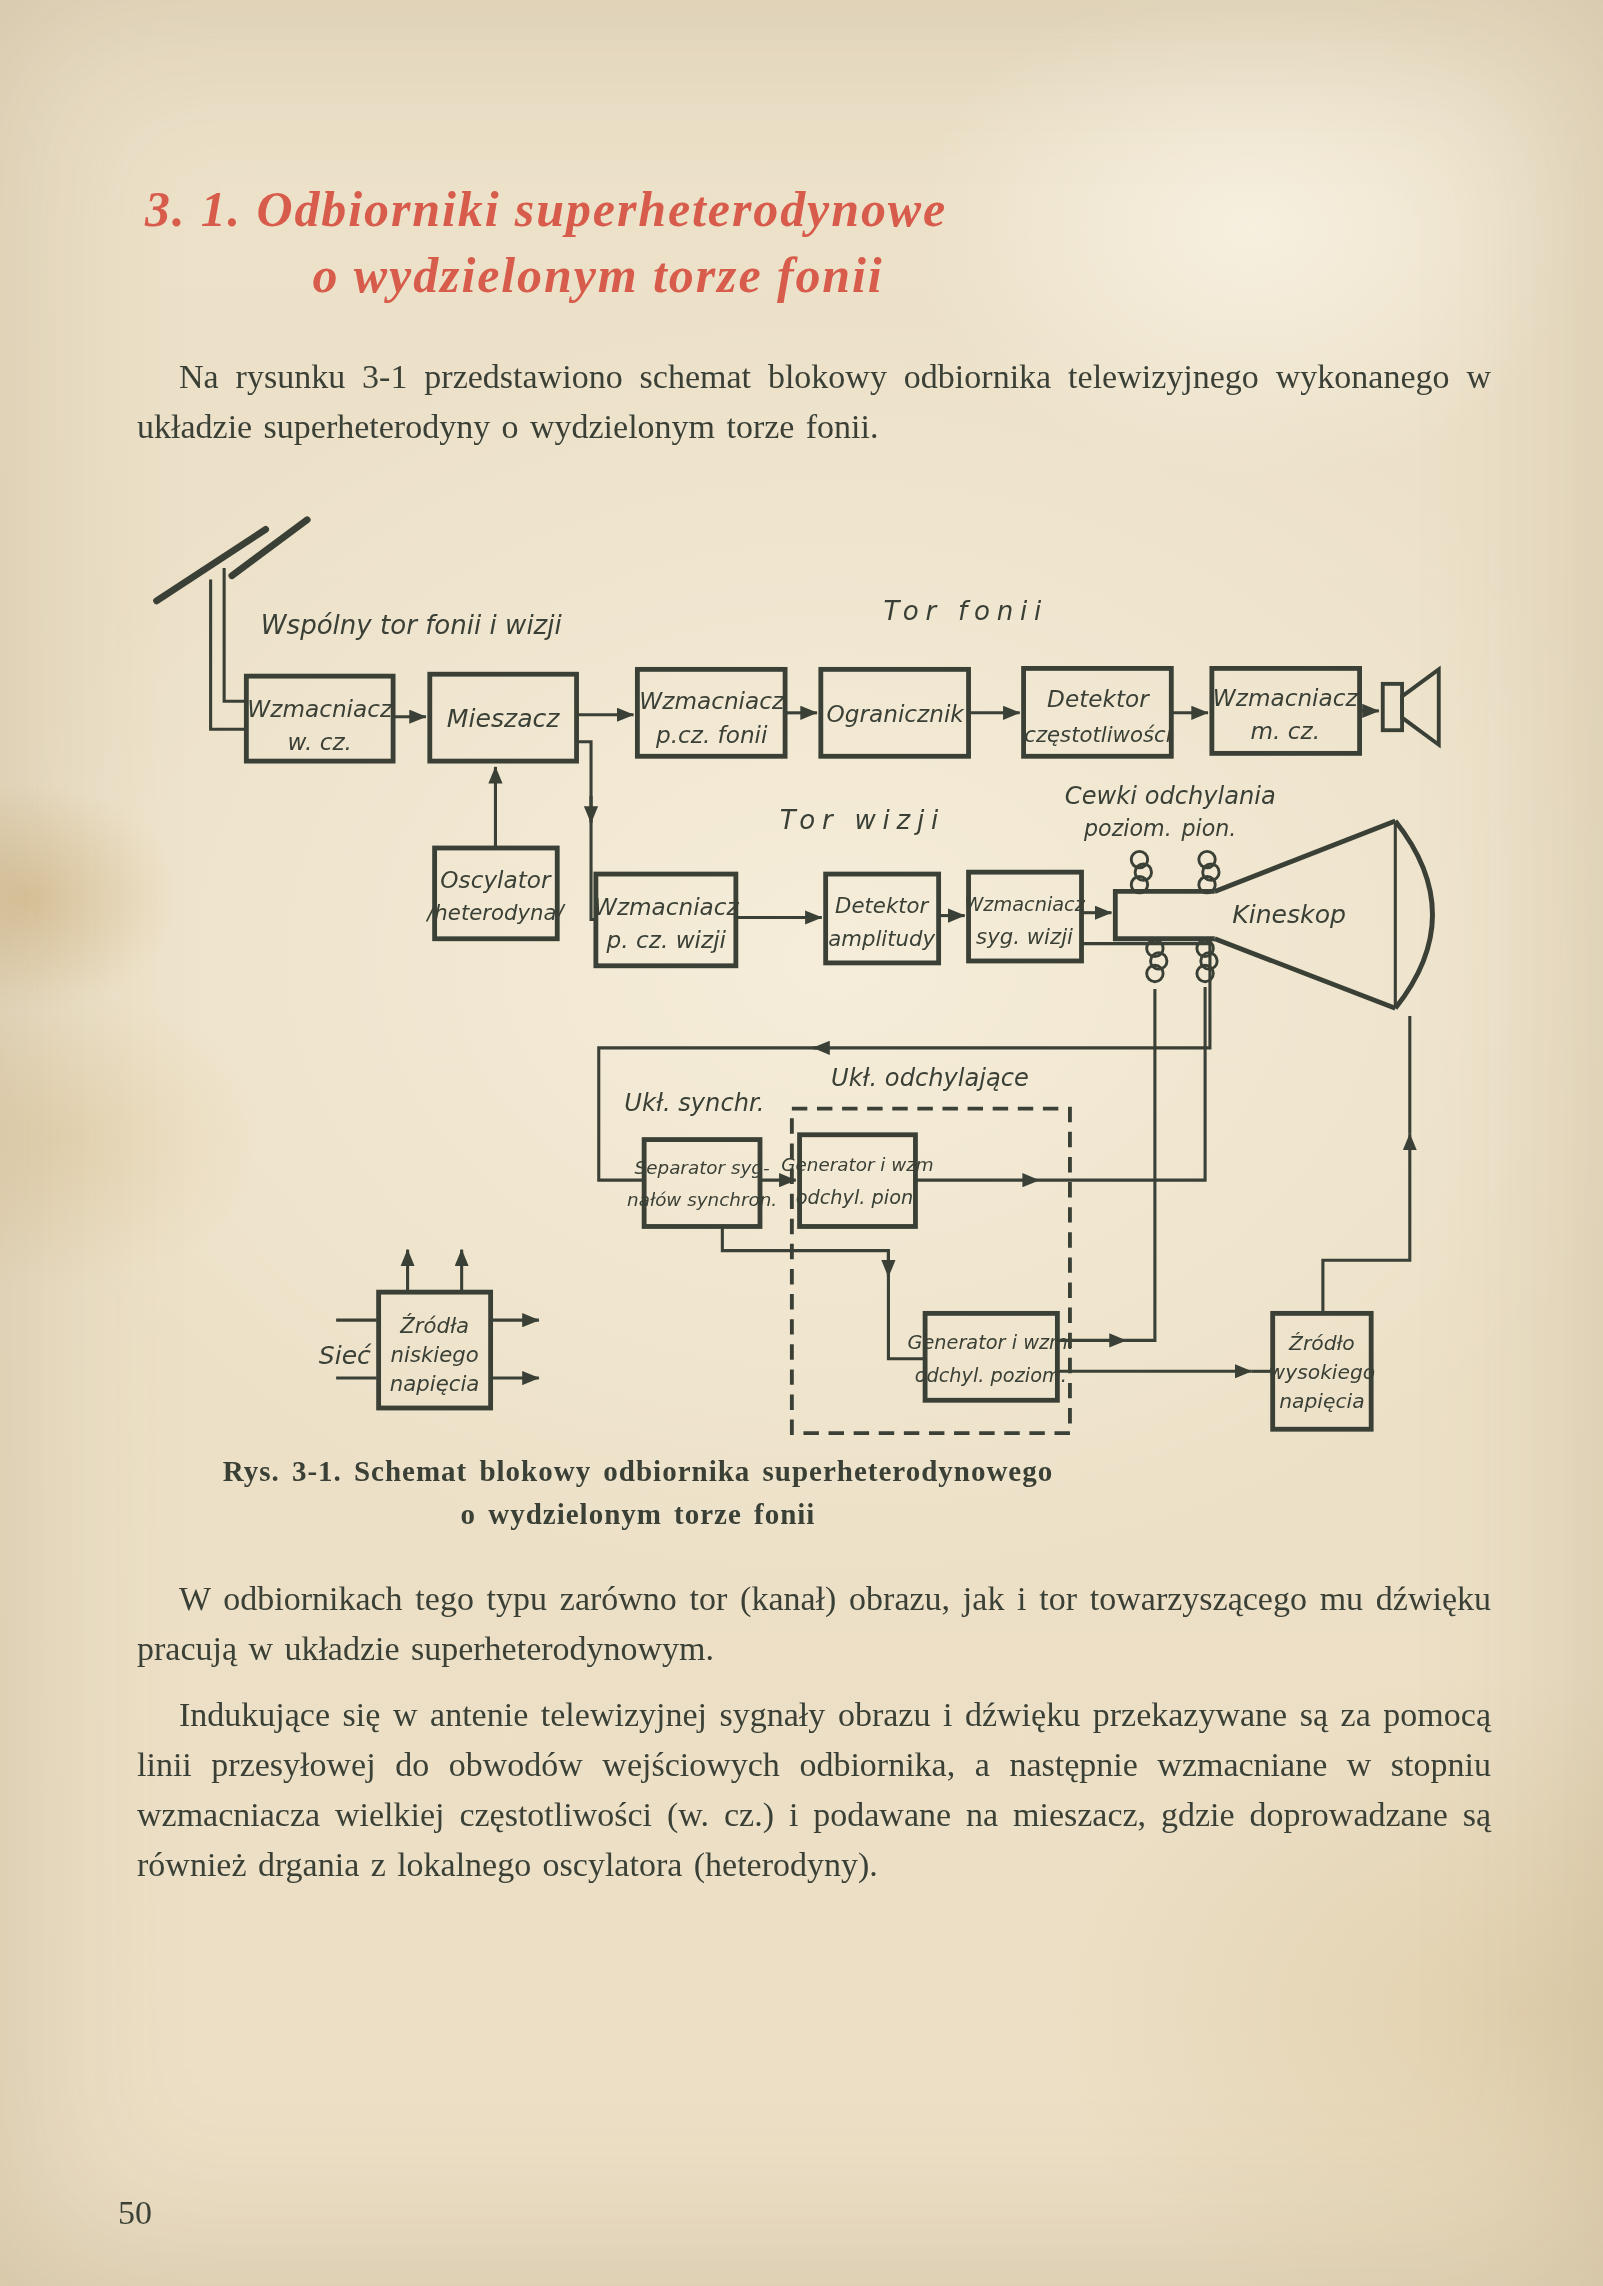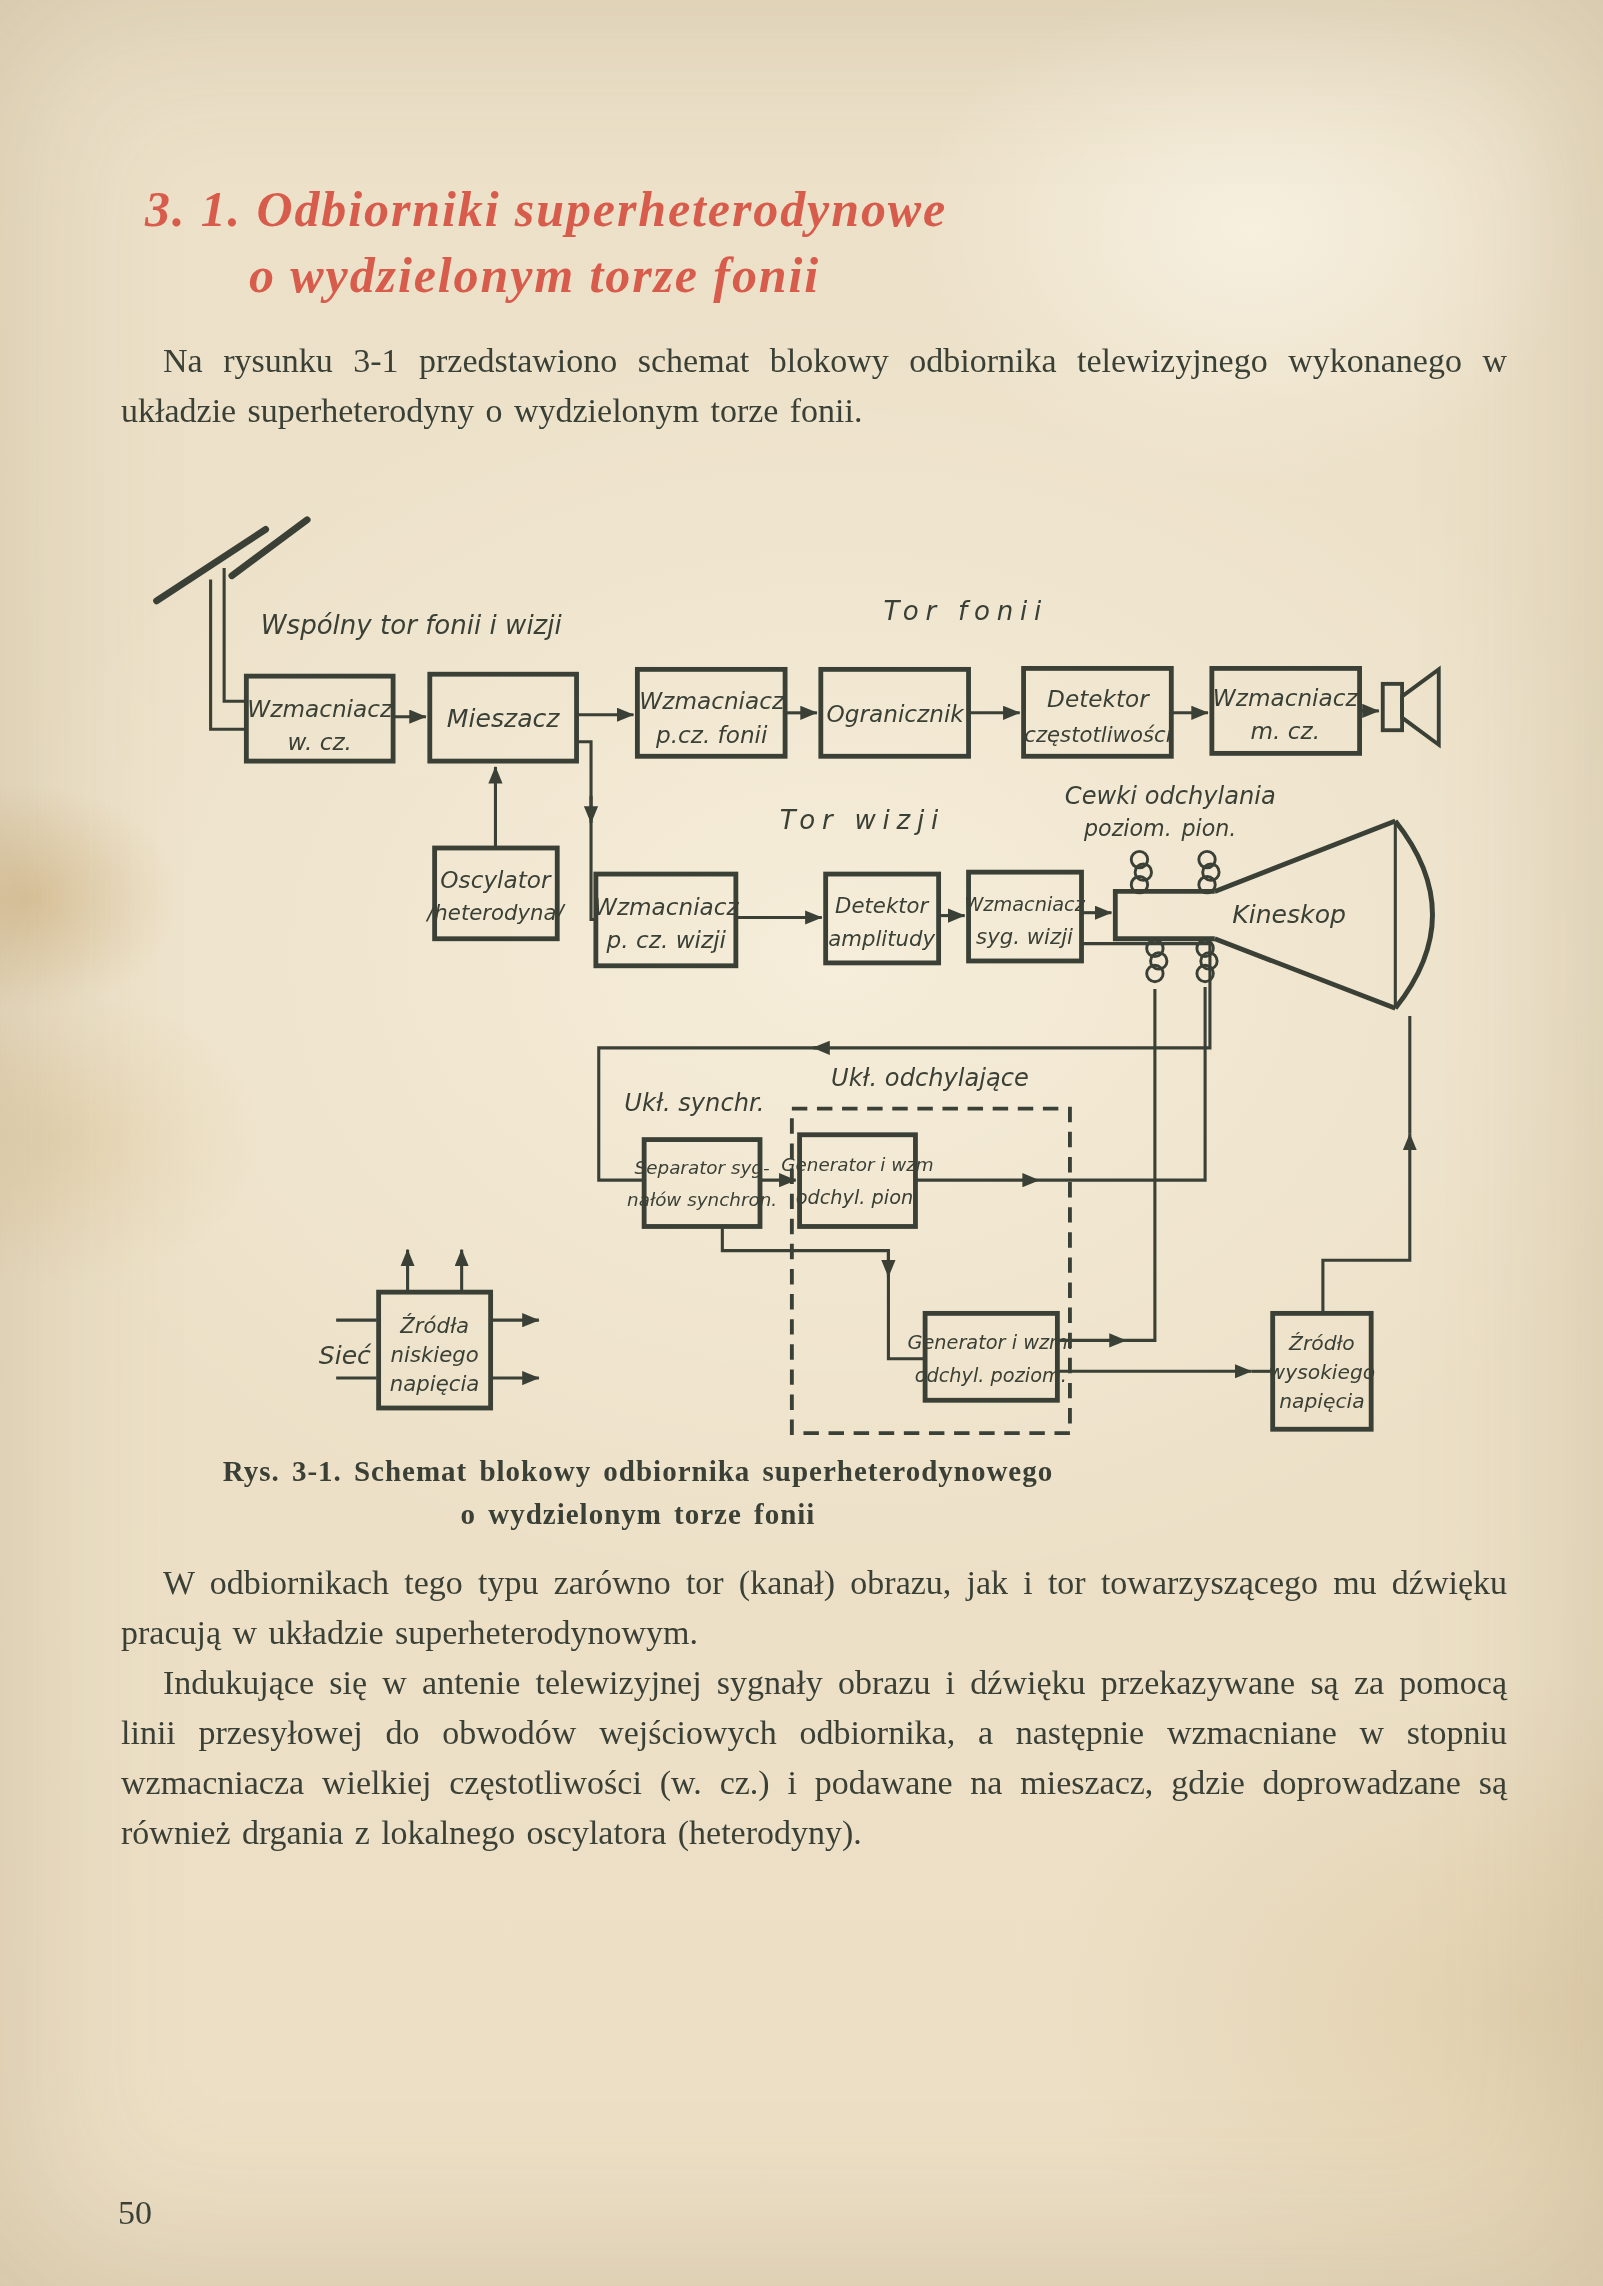--- a/index.html
+++ b/index.html
@@ -27,21 +27,21 @@
     font-weight:bold;font-style:italic;
     font-size:50px;line-height:66px;letter-spacing:1.9px;
     font-family:"Liberation Serif",serif;
   }
   .heading .l2{margin-left:104px;}
   .para{
     position:absolute;left:121px;width:1386px;
     font-size:34px;line-height:50px;word-spacing:2.9px;
     text-align:justify;
   }
-  .para p{margin:0;text-indent:42px;}
+  .para p{margin:16px;text-indent:42px;}
   #p1{top:336px;}
   #body2{top:1558px;}
   .caption{
     position:absolute;top:1450px;left:0;width:1276px;
     text-align:center;font-weight:bold;
     font-size:29px;line-height:43px;letter-spacing:1px;word-spacing:3.9px;
   }
   .pagenum{position:absolute;top:2194px;left:118px;font-size:34px;}
   svg#diagram{position:absolute;top:512px;left:0;}
   svg text{
@@ -57,21 +57,21 @@
   .coil{fill:none;stroke:var(--ink);stroke-width:3;}
   .t24{font-size:24px;} .t26{font-size:26px;} .t22{font-size:22px;}
   .t20{font-size:20px;} .t19{font-size:19px;} .t21{font-size:21px;}
   .t23{font-size:23px;} .t25{font-size:25px;} .t27{font-size:27px;}
 </style>
 </head>
 <body>
 
 <div id="page">
 
-  <div class="heading" style="color: rgb(216, 92, 76);">
+  <div class="heading" style="color: rgb(216, 92, 76); text-align: center;">
     <div class="l1">3. 1. Odbiorniki superheterodynowe</div>
     <div class="l2">o wydzielonym torze fonii</div>
   </div>
 
   <div class="para" id="p1">
     <p>Na rysunku 3-1 przedstawiono schemat blokowy odbiornika telewizyjnego wykonanego w układzie superheterodyny o wydzielonym torze fonii.</p>
   </div>
 
   <svg id="diagram" width="1604" height="980" viewBox="0 530 1661 1015">
     <defs>

